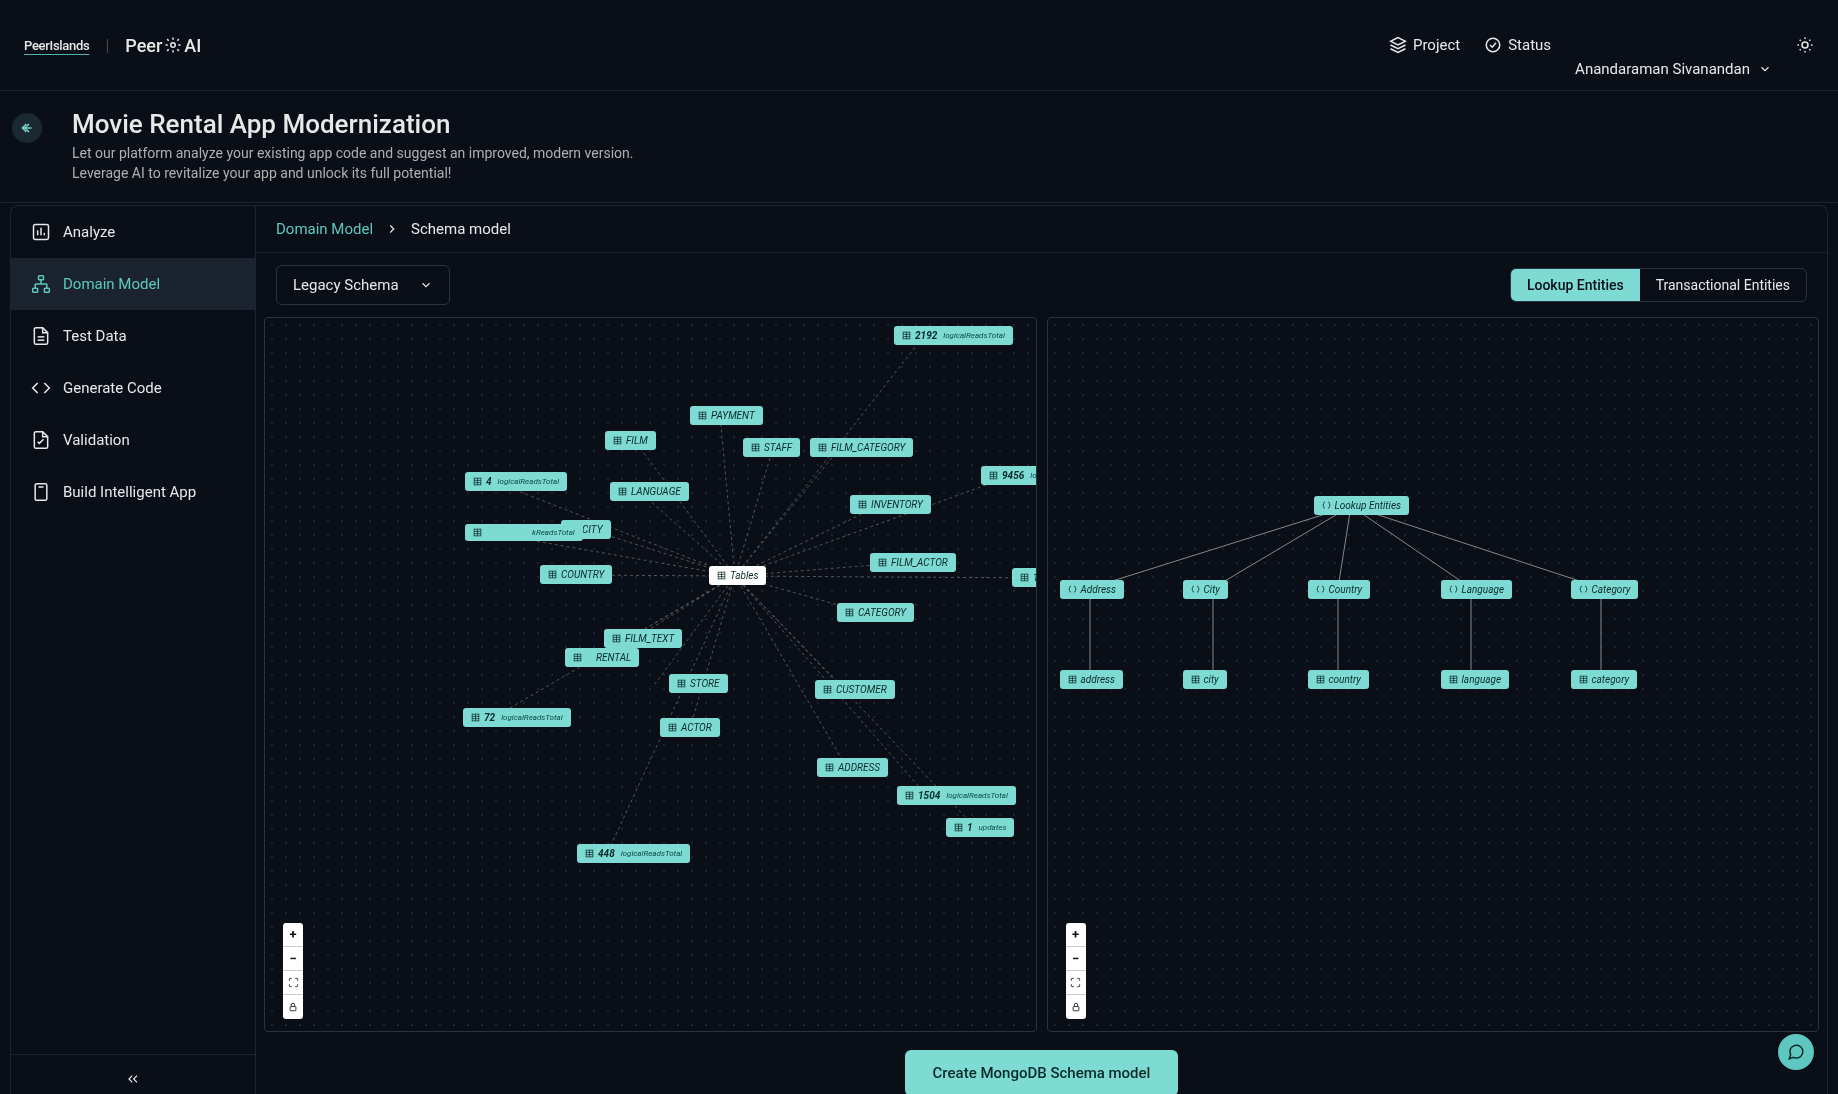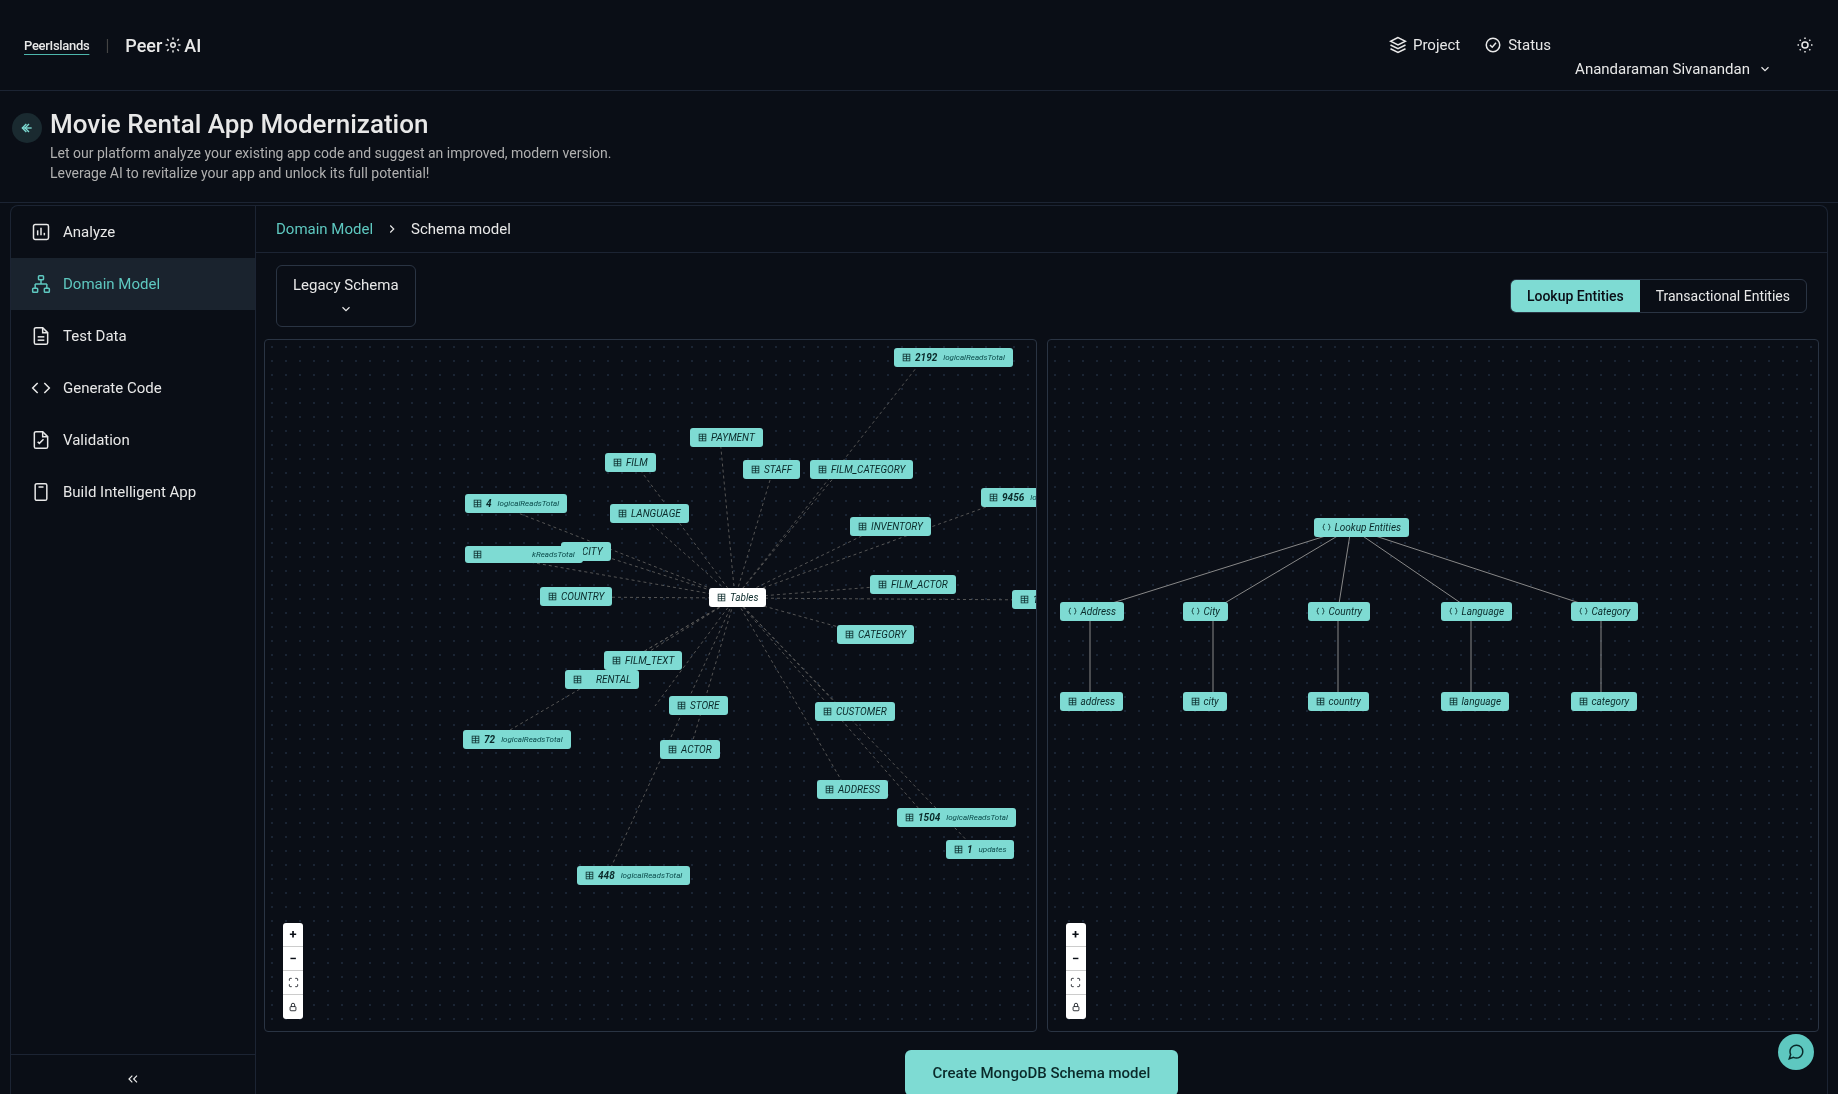--- a/index.html
+++ b/index.html
@@ -23,21 +23,21 @@
   .logo-peerai { font-size: 18px; font-weight: 500; display: flex; align-items: center; gap: 2px; }
   .topbar-right { display: flex; align-items: center; gap: 24px; }
   .topbar-link { display: flex; align-items: center; gap: 6px; font-size: 15px; cursor: pointer; }
   .user-name { font-size: 15px; display: flex; align-items: center; gap: 8px; cursor: pointer; margin-top: 48px; }
   .icon-svg { width: 18px; height: 18px; stroke: #e8e8e8; fill: none; stroke-width: 2; }
   .header-row {
     display: flex;
     padding: 18px 24px 18px 12px;
     border-bottom: 1px solid #1c2433;
     align-items: flex-start;
-    gap: 8px;
+    gap: 30px;
   }
   .back-btn {
     width: 30px; height: 30px; border-radius: 50%;
     background: #1a2a30; display: flex; align-items: center; justify-content: center;
     cursor: pointer; margin-top: 4px;
   }
   .page-title { font-size: 26px; font-weight: 500; margin-bottom: 4px; }
   .page-sub { font-size: 14px; color: #b0b0b0; line-height: 1.45; }
   .body-row { display: flex; height: calc(100% - 190px); }
   .sidebar {
@@ -78,24 +78,23 @@
   }
   .bc-link { color: #5ec8c0; cursor: pointer; }
   .toolbar-row {
     padding: 12px 20px;
     display: flex; align-items: center; justify-content: space-between;
   }
   .dropdown {
     padding: 10px 16px;
     border: 1px solid #2a3443;
     border-radius: 6px;
-    display: flex; align-items: center; gap: 8px;
+    display: flex; align-items: center; gap: 20px;
     font-size: 15px;
     cursor: pointer;
-    flex-direction: column;
   }
   .toggle-group {
     display: flex;
     border: 1px solid #2a3443;
     border-radius: 6px;
     overflow: hidden;
   }
   .toggle-btn {
     padding: 8px 16px;
     font-size: 14px;

